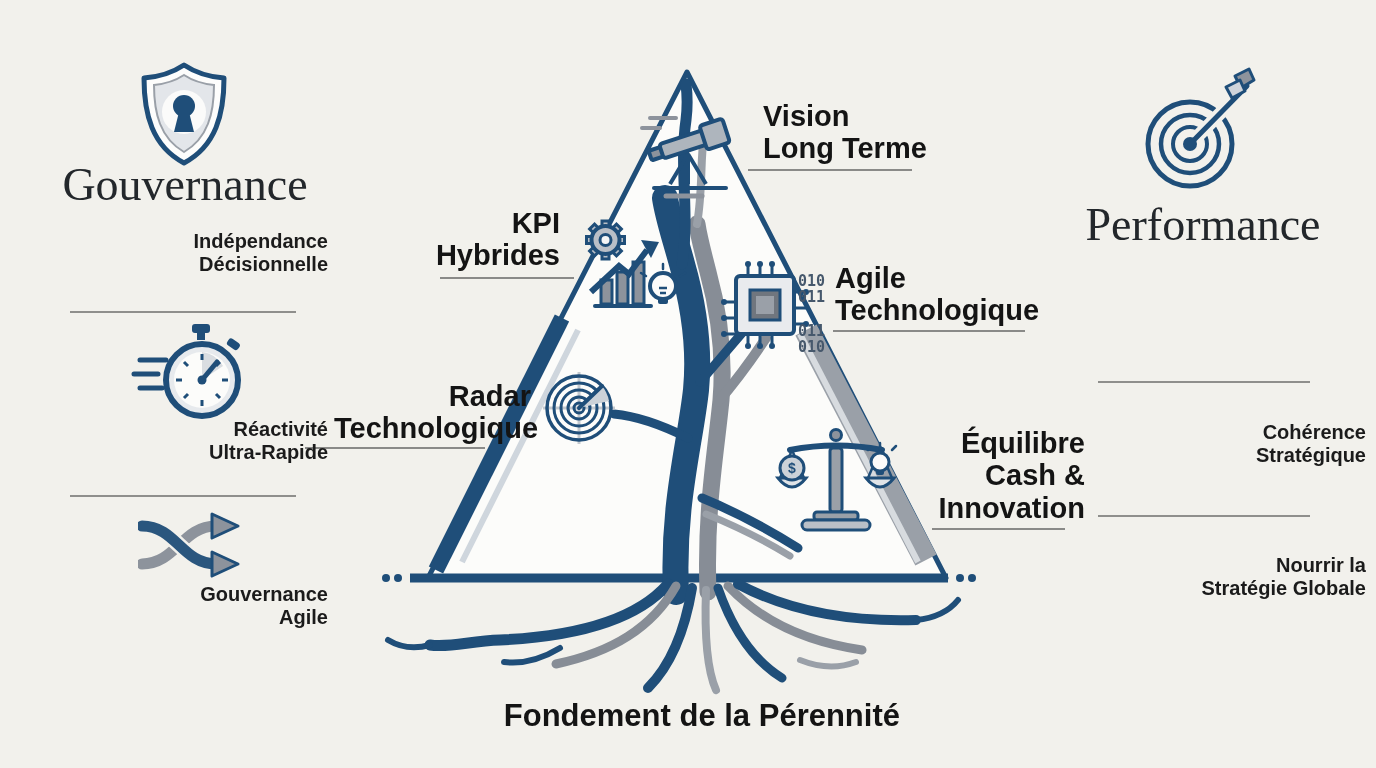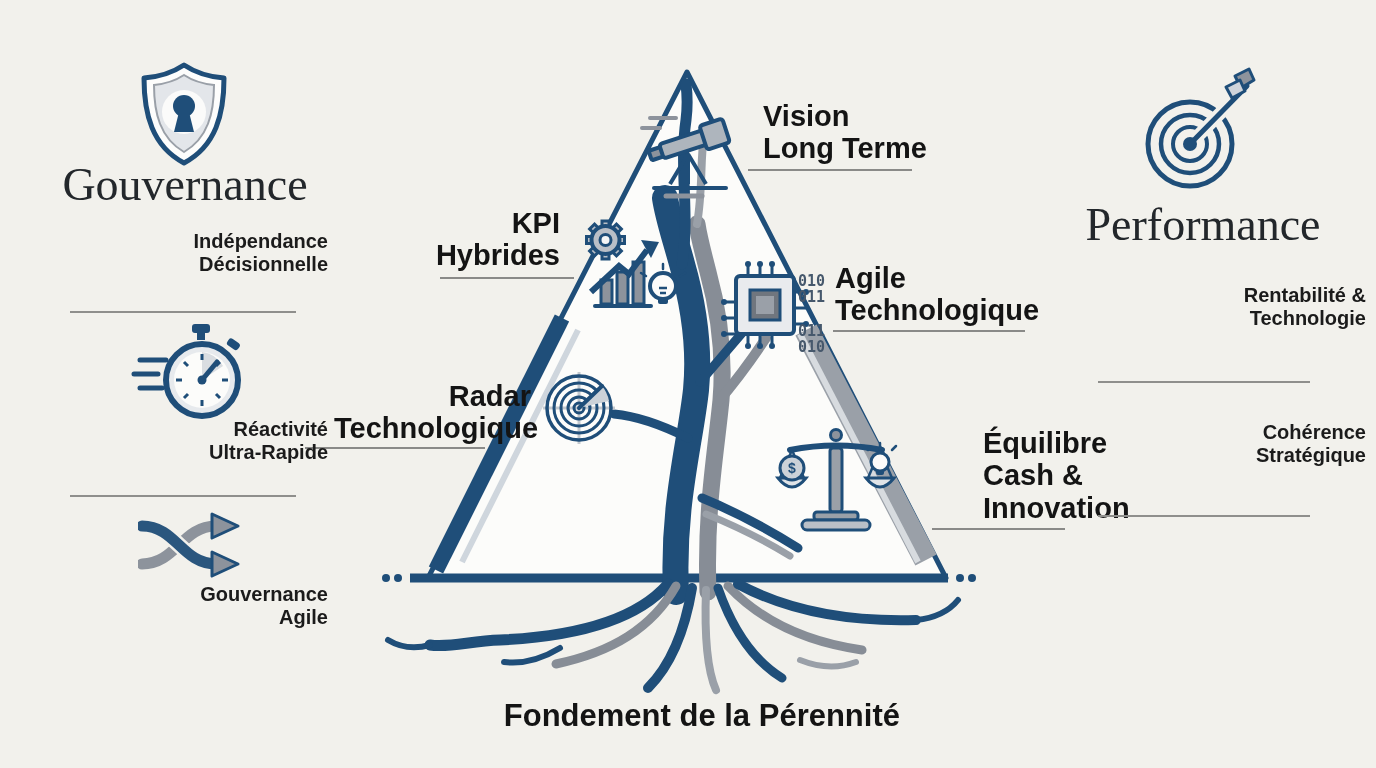--- a/index.html
+++ b/index.html
@@ -218,21 +218,21 @@
 <div class="abs underline" style="left:440px;top:277px;width:134px;"></div>
 
 <div class="abs pyr-label" style="left:835px;top:262px;width:240px;text-align:left;">Agile
 Technologique</div>
 <div class="abs underline" style="left:833px;top:330px;width:192px;"></div>
 
 <div class="abs pyr-label" style="left:293px;top:380px;width:197px;text-align:right;margin-left:41px;">Radar
 Technologique</div>
 <div class="abs underline" style="left:305px;top:447px;width:180px;"></div>
 
-<div class="abs pyr-label" style="left:935px;top:427px;width:150px;text-align:left;margin-left:48px;">Équilibre
+<div class="abs pyr-label" style="left:935px;top:427px;width:150px;text-align:right;">Équilibre
 Cash &amp;
 Innovation</div>
 <div class="abs underline" style="left:932px;top:528px;width:133px;"></div>
 
 <div class="abs foundation" style="left:380px;top:698px;width:520px;">Fondement de la Pérennité</div>
 
 <div class="abs" style="left:0;top:0;width:370px;height:768px;">
 
   <svg class="abs" style="left:138px;top:62px;" width="92" height="104" viewBox="0 0 92 104">
     <path d="M46,3 C58,11 72,15 86,16 C86,52 78,84 46,101 C14,84 6,52 6,16 C20,15 34,11 46,3 Z" fill="#fdfdfc" stroke="#1f4e79" stroke-width="5" stroke-linejoin="round"></path>
@@ -292,23 +292,23 @@
     </g>
     <line x1="112" y1="20" x2="58" y2="75" stroke="#f2f1ec" stroke-width="13"></line>
     <line x1="112" y1="20" x2="57" y2="76" stroke="#1f4e79" stroke-width="5" stroke-linecap="round"></line>
     <polygon points="100,10 114,3 119,14 106,22" fill="#8d939c" stroke="#1f4e79" stroke-width="3" stroke-linejoin="round"></polygon>
     <polygon points="91,21 105,14 110,25 97,32" fill="#cfd4da" stroke="#1f4e79" stroke-width="3" stroke-linejoin="round"></polygon>
     <circle cx="55" cy="78" r="7" fill="#1f4e79"></circle>
   </svg>
 
   <div class="abs serif-title" style="left:10px;top:198px;width:326px;">Performance</div>
 
-  <div class="abs side-label" style="left:10px;top:284px;width:326px;">Rentabilité &amp;
-Technologie</div>
 
   <div class="abs divider" style="left:68px;top:381px;width:212px;"></div>
 
   <div class="abs side-label" style="left:10px;top:421px;width:326px;">Cohérence
 Stratégique</div>
 
   <div class="abs divider" style="left:68px;top:515px;width:212px;"></div>
 
+  <div class="abs side-label" style="left:10px;top:554px;width:326px;">Nourrir la
+Stratégie Globale</div>
 </div>
 
 </body></html>

